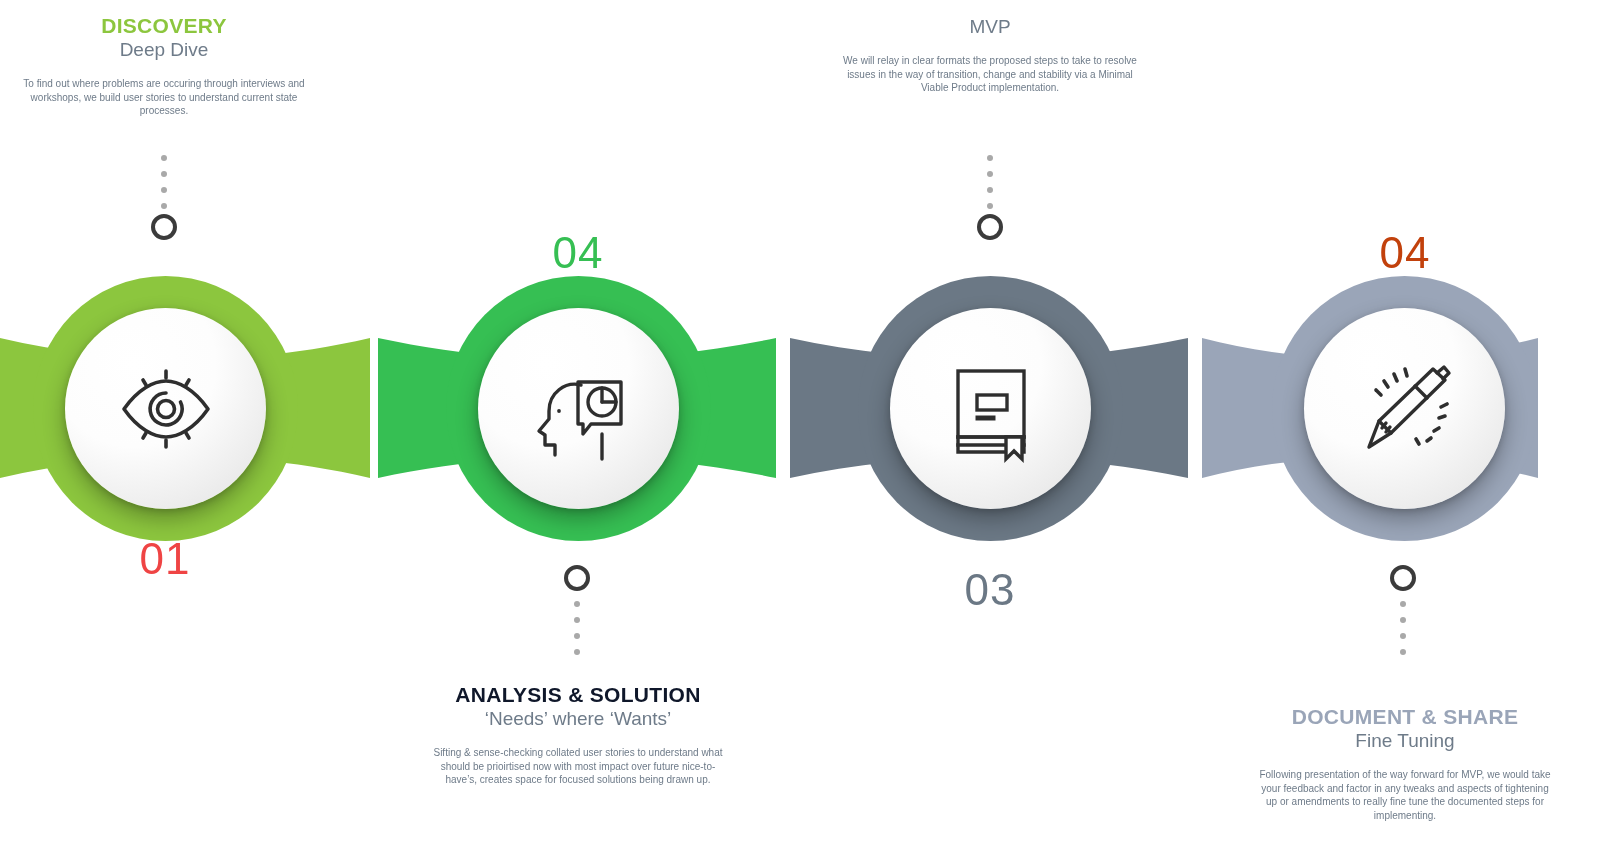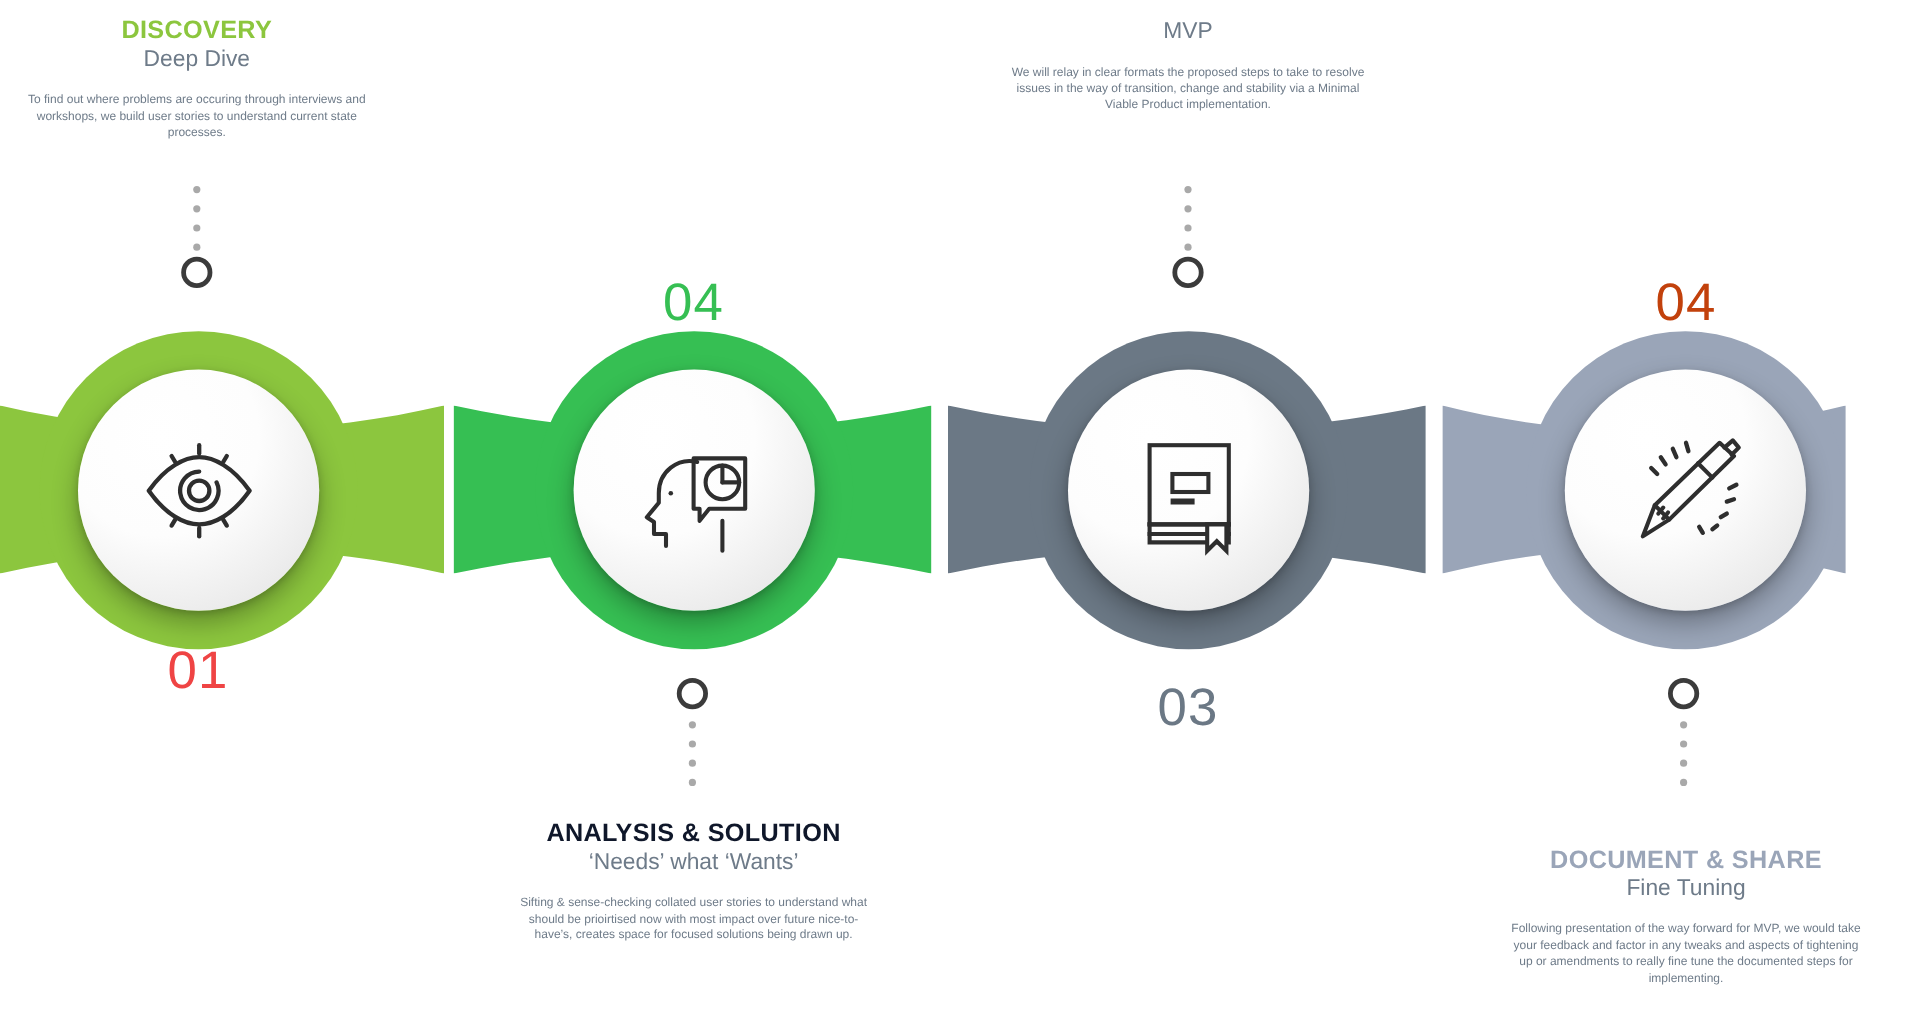--- a/index.html
+++ b/index.html
@@ -126,21 +126,21 @@
   <div class="stem down" style="left:566px; top:565px;">
     <div class="ring"></div>
     <div class="dot"></div>
     <div class="dot"></div>
     <div class="dot"></div>
     <div class="dot"></div>
   </div>
 
   <div class="txtblock" style="left:428px; top:683px; width:300px;">
     <div class="kicker" style="color:#0f172a;">ANALYSIS &amp; SOLUTION</div>
-    <div class="subtitle">‘Needs’ what ‘Wants’</div>
+    <div class="subtitle">‘Needs’ where ‘Wants’</div>
     <div class="body">Sifting &amp; sense-checking collated user stories to understand what should be prioirtised now with most impact over future nice-to-have’s, creates space for focused solutions being drawn up.</div>
   </div>
 
   <div class="node" style="left:858px; top:276px; width:265px; height:265px; background:#6b7885;">
     <div class="disc" style="left:32px; top:32px; width:201px; height:201px;">
       <svg class="icon" viewBox="0 0 120 120">
         <g fill="none" stroke="#2e2e2e" stroke-width="3.4" stroke-linecap="square" stroke-linejoin="miter">
           <rect x="27" y="22" width="66" height="66"></rect>
           <rect x="46" y="46" width="30" height="15"></rect>
           <path d="M 47,69 L 62,69" stroke-width="5"></path>

